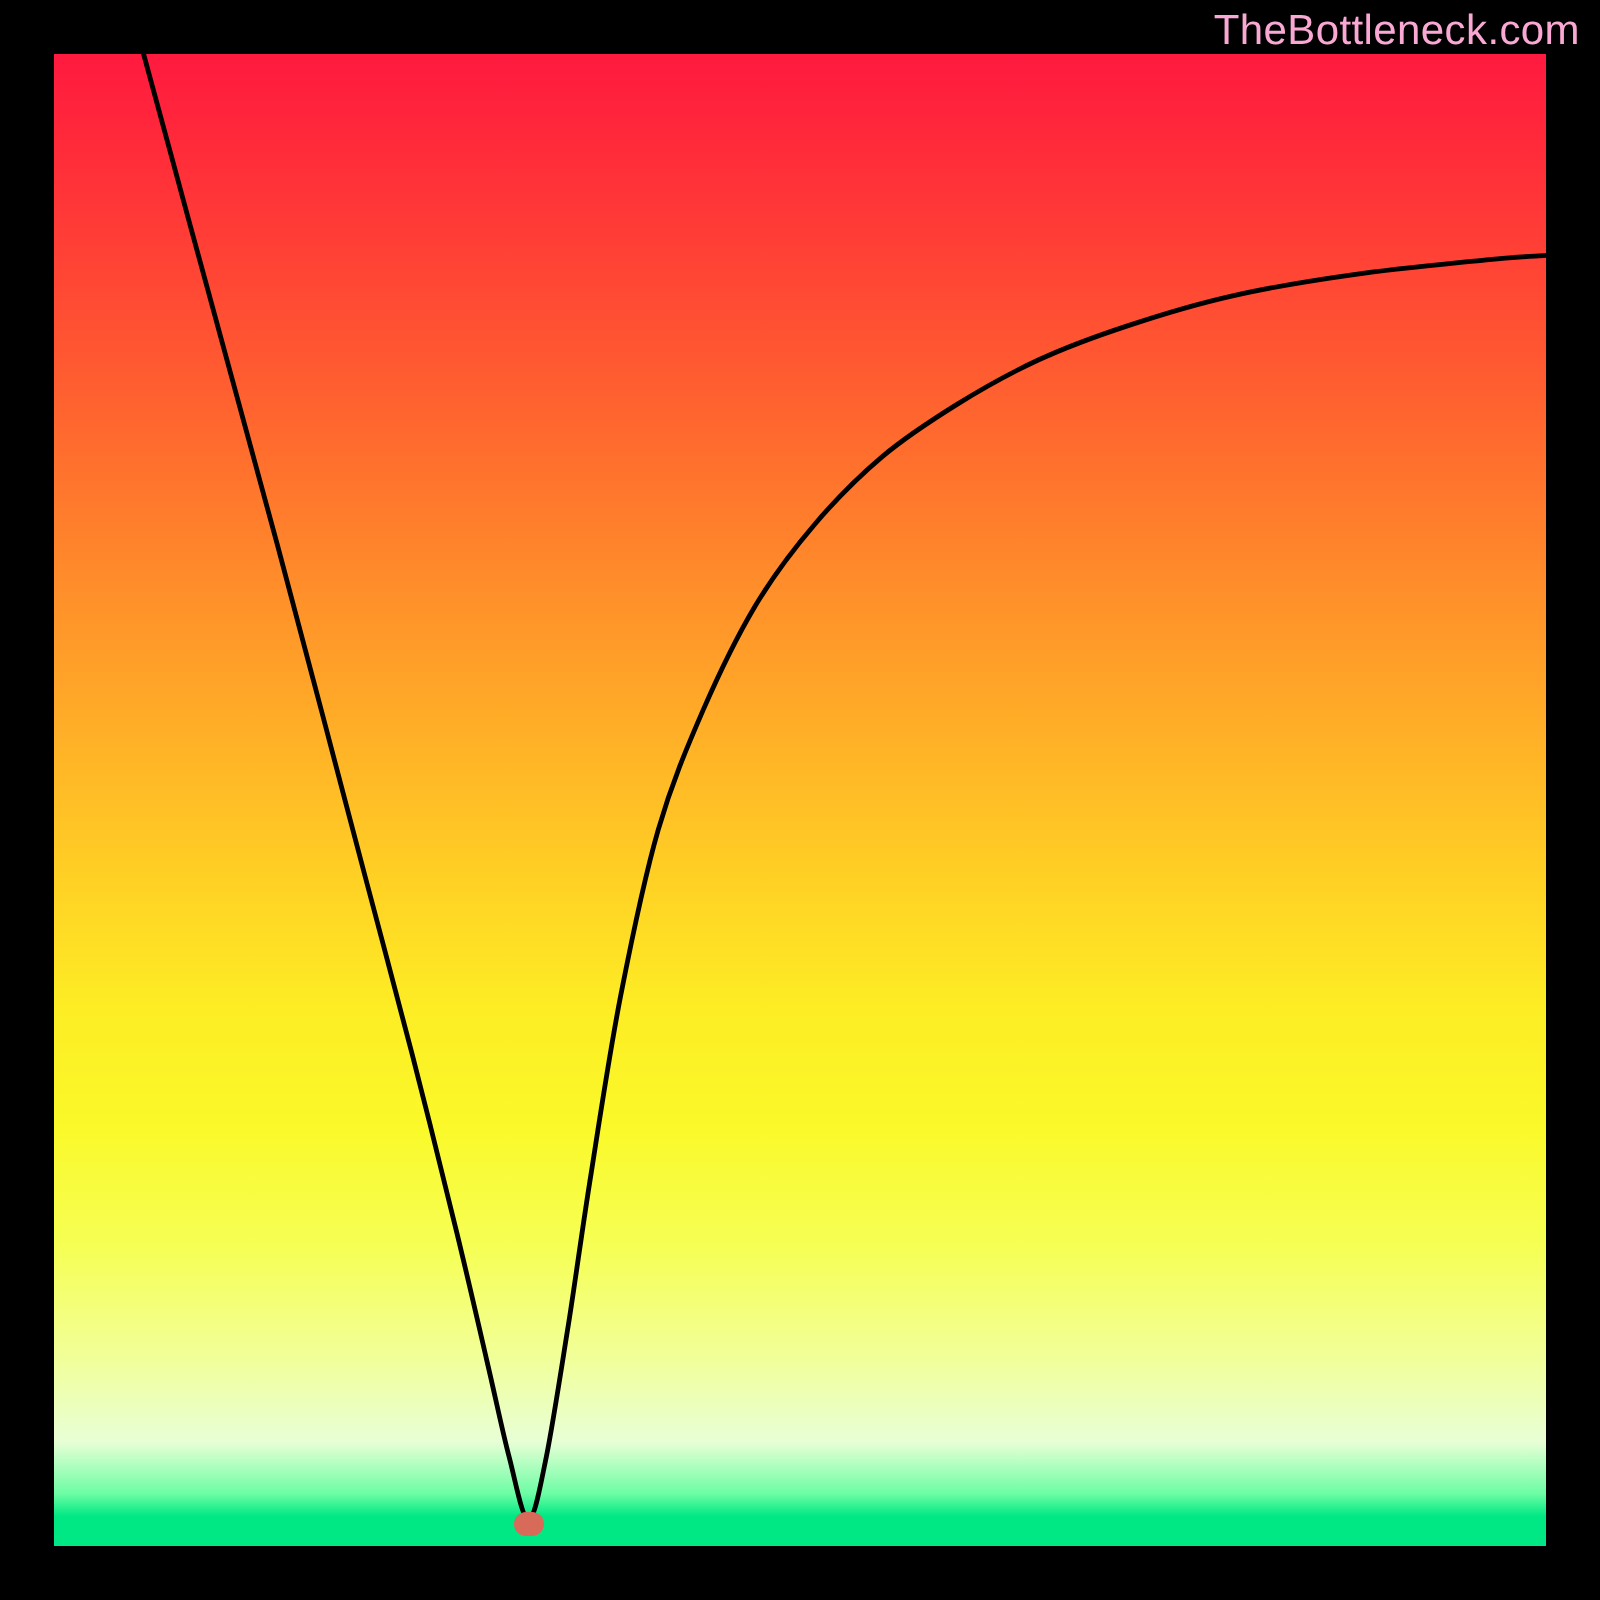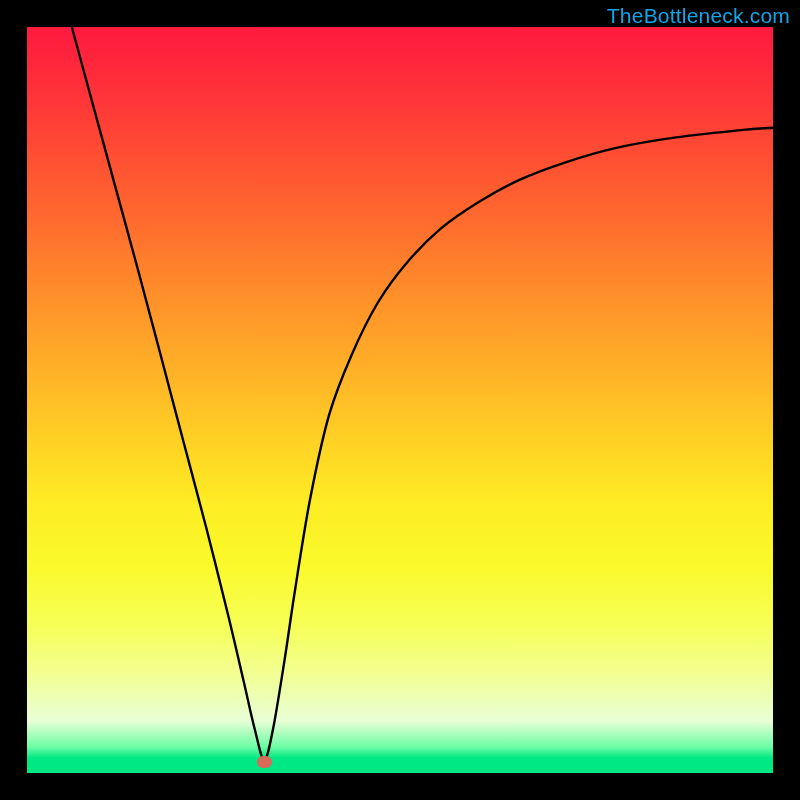--- a/index.html
+++ b/index.html
@@ -32,21 +32,21 @@
       #e8ffd6 93%,
       #6cfda4 96.5%,
       #00e884 98%,
       #00e884 100%
     );
   }
   .watermark {
     position: absolute;
     top: 4px;
     right: 10px;
-    color: #0ea5e9;
+    color: #f9a8d4;
     font-size: 21px;
     font-weight: 500;
     letter-spacing: 0.2px;
   }
   svg.curve {
     position: absolute;
     left: 0;
     top: 0;
     width: 746px;
     height: 746px;

